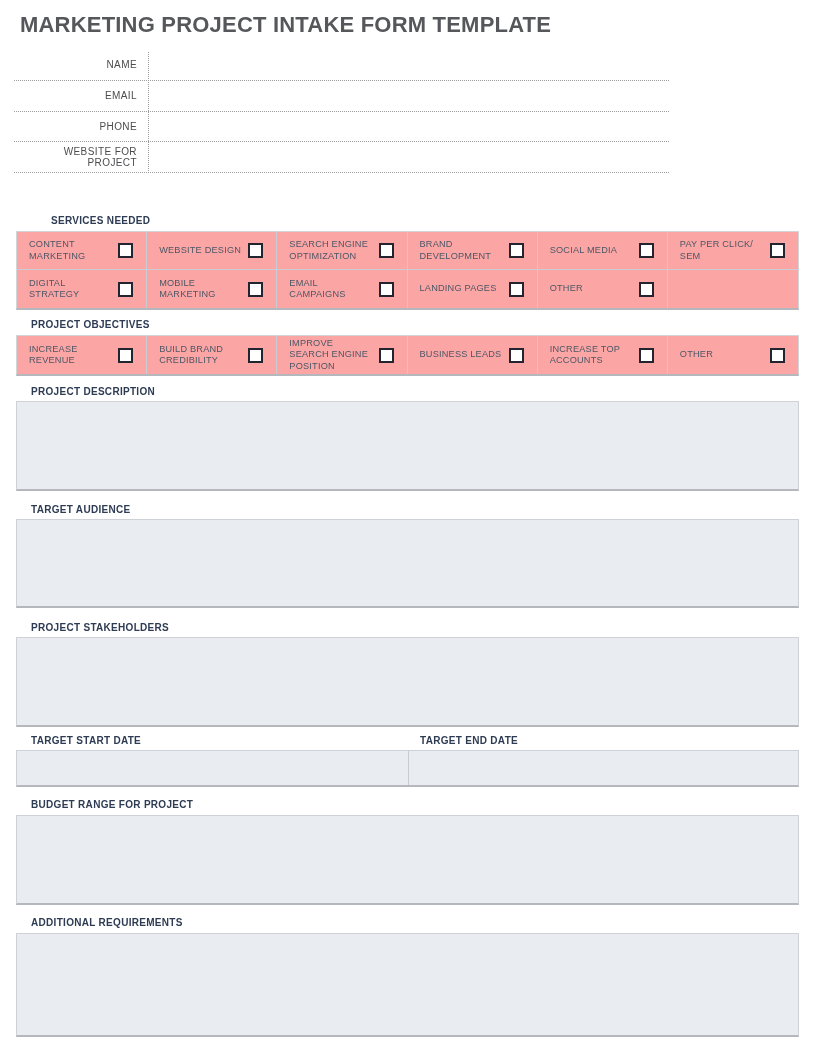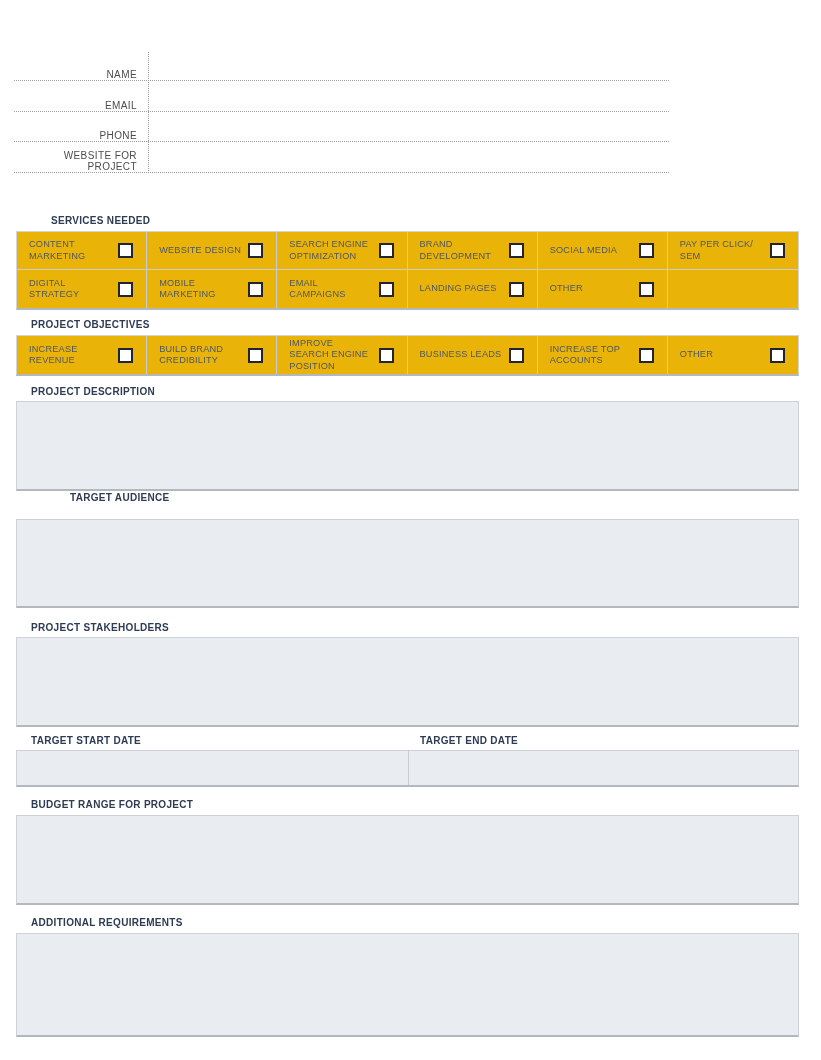--- a/index.html
+++ b/index.html
@@ -16,21 +16,21 @@
     position: absolute; left: 20px; top: 12px;
     font-size: 22px; font-weight: 700; color: #56575B;
     letter-spacing: 0.2px;
   }
 
   
   .contact-block {
     position: absolute; left: 14px; top: 50px; width: 655px;
   }
   .contact-row {
-    height: 30.8px; display: flex; align-items: flex-end;
+    height: 30.8px; display: flex; align-items: center;
     border-bottom: 1px dotted #9C9C9C;
   }
   .contact-label {
     width: 123px; text-align: right;
     font-size: 10px; color: #4B4C4E; letter-spacing: 0.4px;
   }
   .contact-input { flex: 1; height: 100%; }
   .contact-vline {
     position: absolute; left: 134px; top: 2px; bottom: 0;
     border-left: 1px dotted #9C9C9C;
@@ -40,21 +40,21 @@
   .section-header {
     position: absolute;
     font-size: 10px; font-weight: 700; color: #2D3B53;
     letter-spacing: 0.3px;
   }
 
   
   .check-table {
     position: absolute; left: 16px; width: 783px;
     display: grid; grid-template-columns: repeat(6, 1fr);
-    background: #eab308;
+    background: #fca5a5;
     border: 1px solid #D2D5D8;
     border-bottom: 2px solid #B4B8BC;
   }
   .check-cell {
     height: 38px; display: flex; align-items: center;
     padding: 0 13px 0 12px;
     border-right: 1px solid #C9CCD0;
   }
   .check-cell:nth-child(6n) { border-right: none; }
   .check-table.two-rows .check-cell:nth-child(-n+6) { border-bottom: 1px solid #C9CCD0; }
@@ -83,20 +83,21 @@
     border-bottom: 2px solid #B4B8BC;
   }
   .date-start { width: 392px; height: 100%; border-right: 1px solid #C9CCD0; }
   .date-end { flex: 1; height: 100%; }
 </style>
 </head>
 <body>
 
 <div class="page">
 
+  <div class="page-title">MARKETING PROJECT INTAKE FORM TEMPLATE</div>
 
   <div class="contact-block">
     <div class="contact-row">
       <span class="contact-label">NAME</span>
       <span class="contact-input"></span>
     </div>
     <div class="contact-row">
       <span class="contact-label">EMAIL</span>
       <span class="contact-input"></span>
     </div>
@@ -183,21 +184,21 @@
     </div>
     <div class="check-cell">
       <span class="check-label">OTHER</span>
       <span class="checkbox"></span>
     </div>
   </div>
 
   <div class="section-header" style="left:31px; top:386px;">PROJECT DESCRIPTION</div>
   <div class="text-box" style="top:401px; height:90px;"></div>
 
-  <div class="section-header" style="left:31px; top:492px;margin-left:39px;">TARGET AUDIENCE</div>
+  <div class="section-header" style="left:31px; top:504px;">TARGET AUDIENCE</div>
   <div class="text-box" style="top:519px; height:89px;"></div>
 
   <div class="section-header" style="left:31px; top:622px;">PROJECT STAKEHOLDERS</div>
   <div class="text-box" style="top:637px; height:90px;"></div>
 
   <div class="section-header" style="left:31px; top:735px;">TARGET START DATE</div>
   <div class="section-header" style="left:420px; top:735px;">TARGET END DATE</div>
   <div class="dates-box" style="top:750px;">
     <div class="date-start"></div>
     <div class="date-end"></div>

